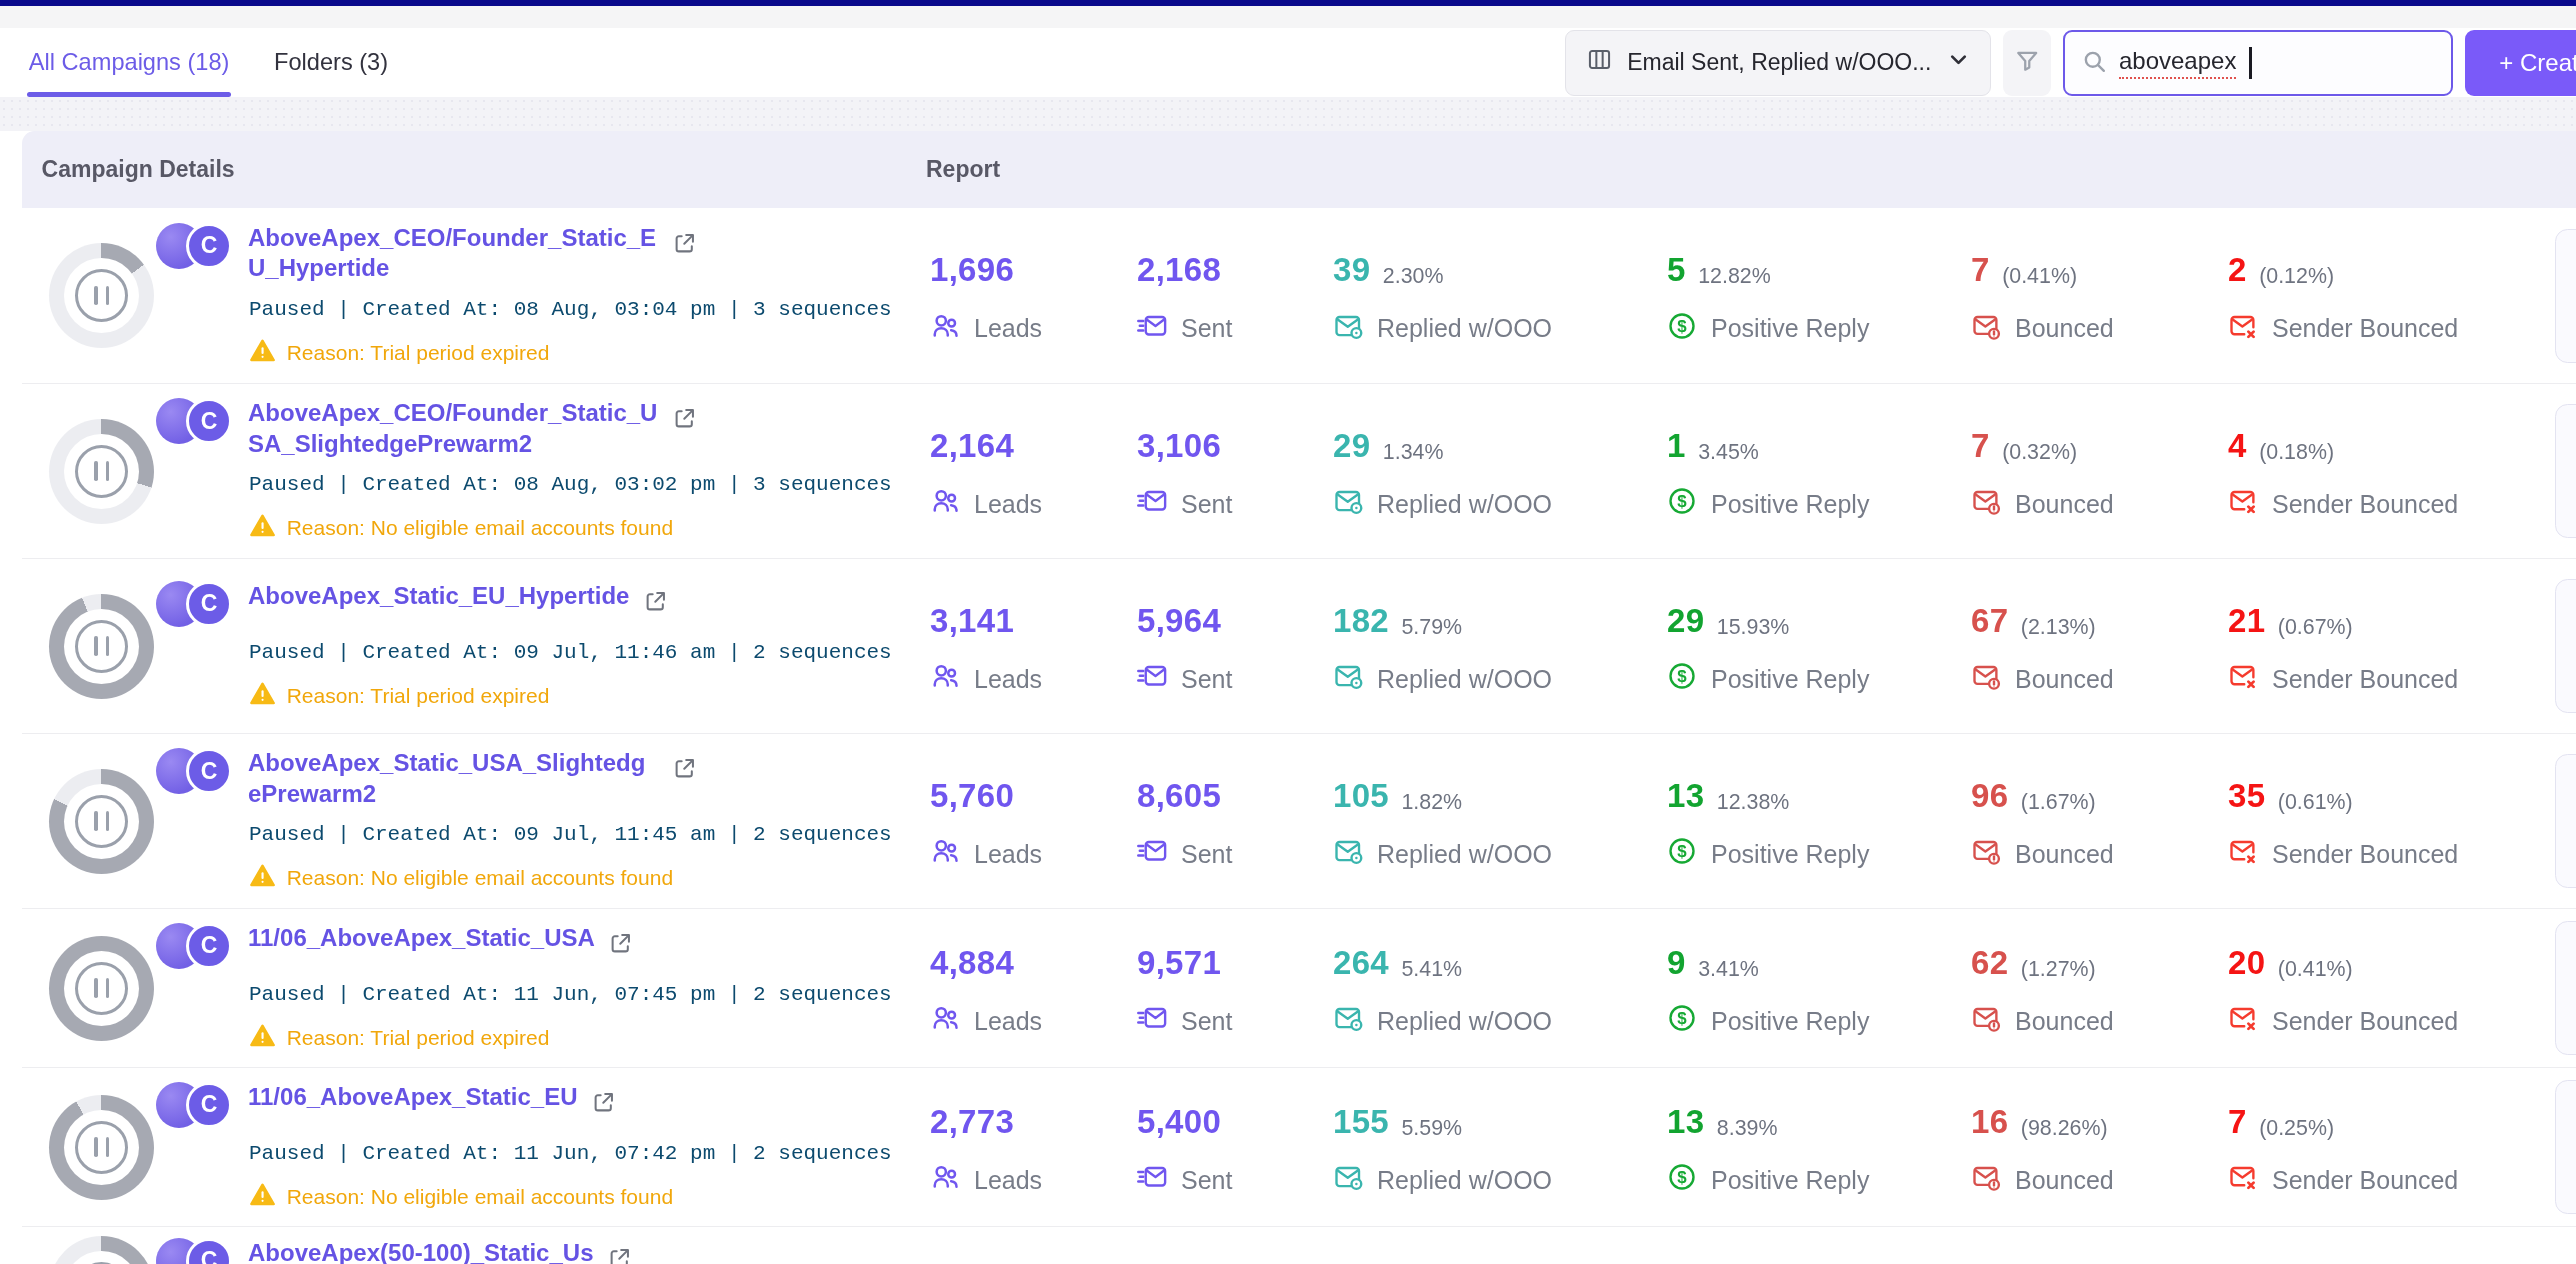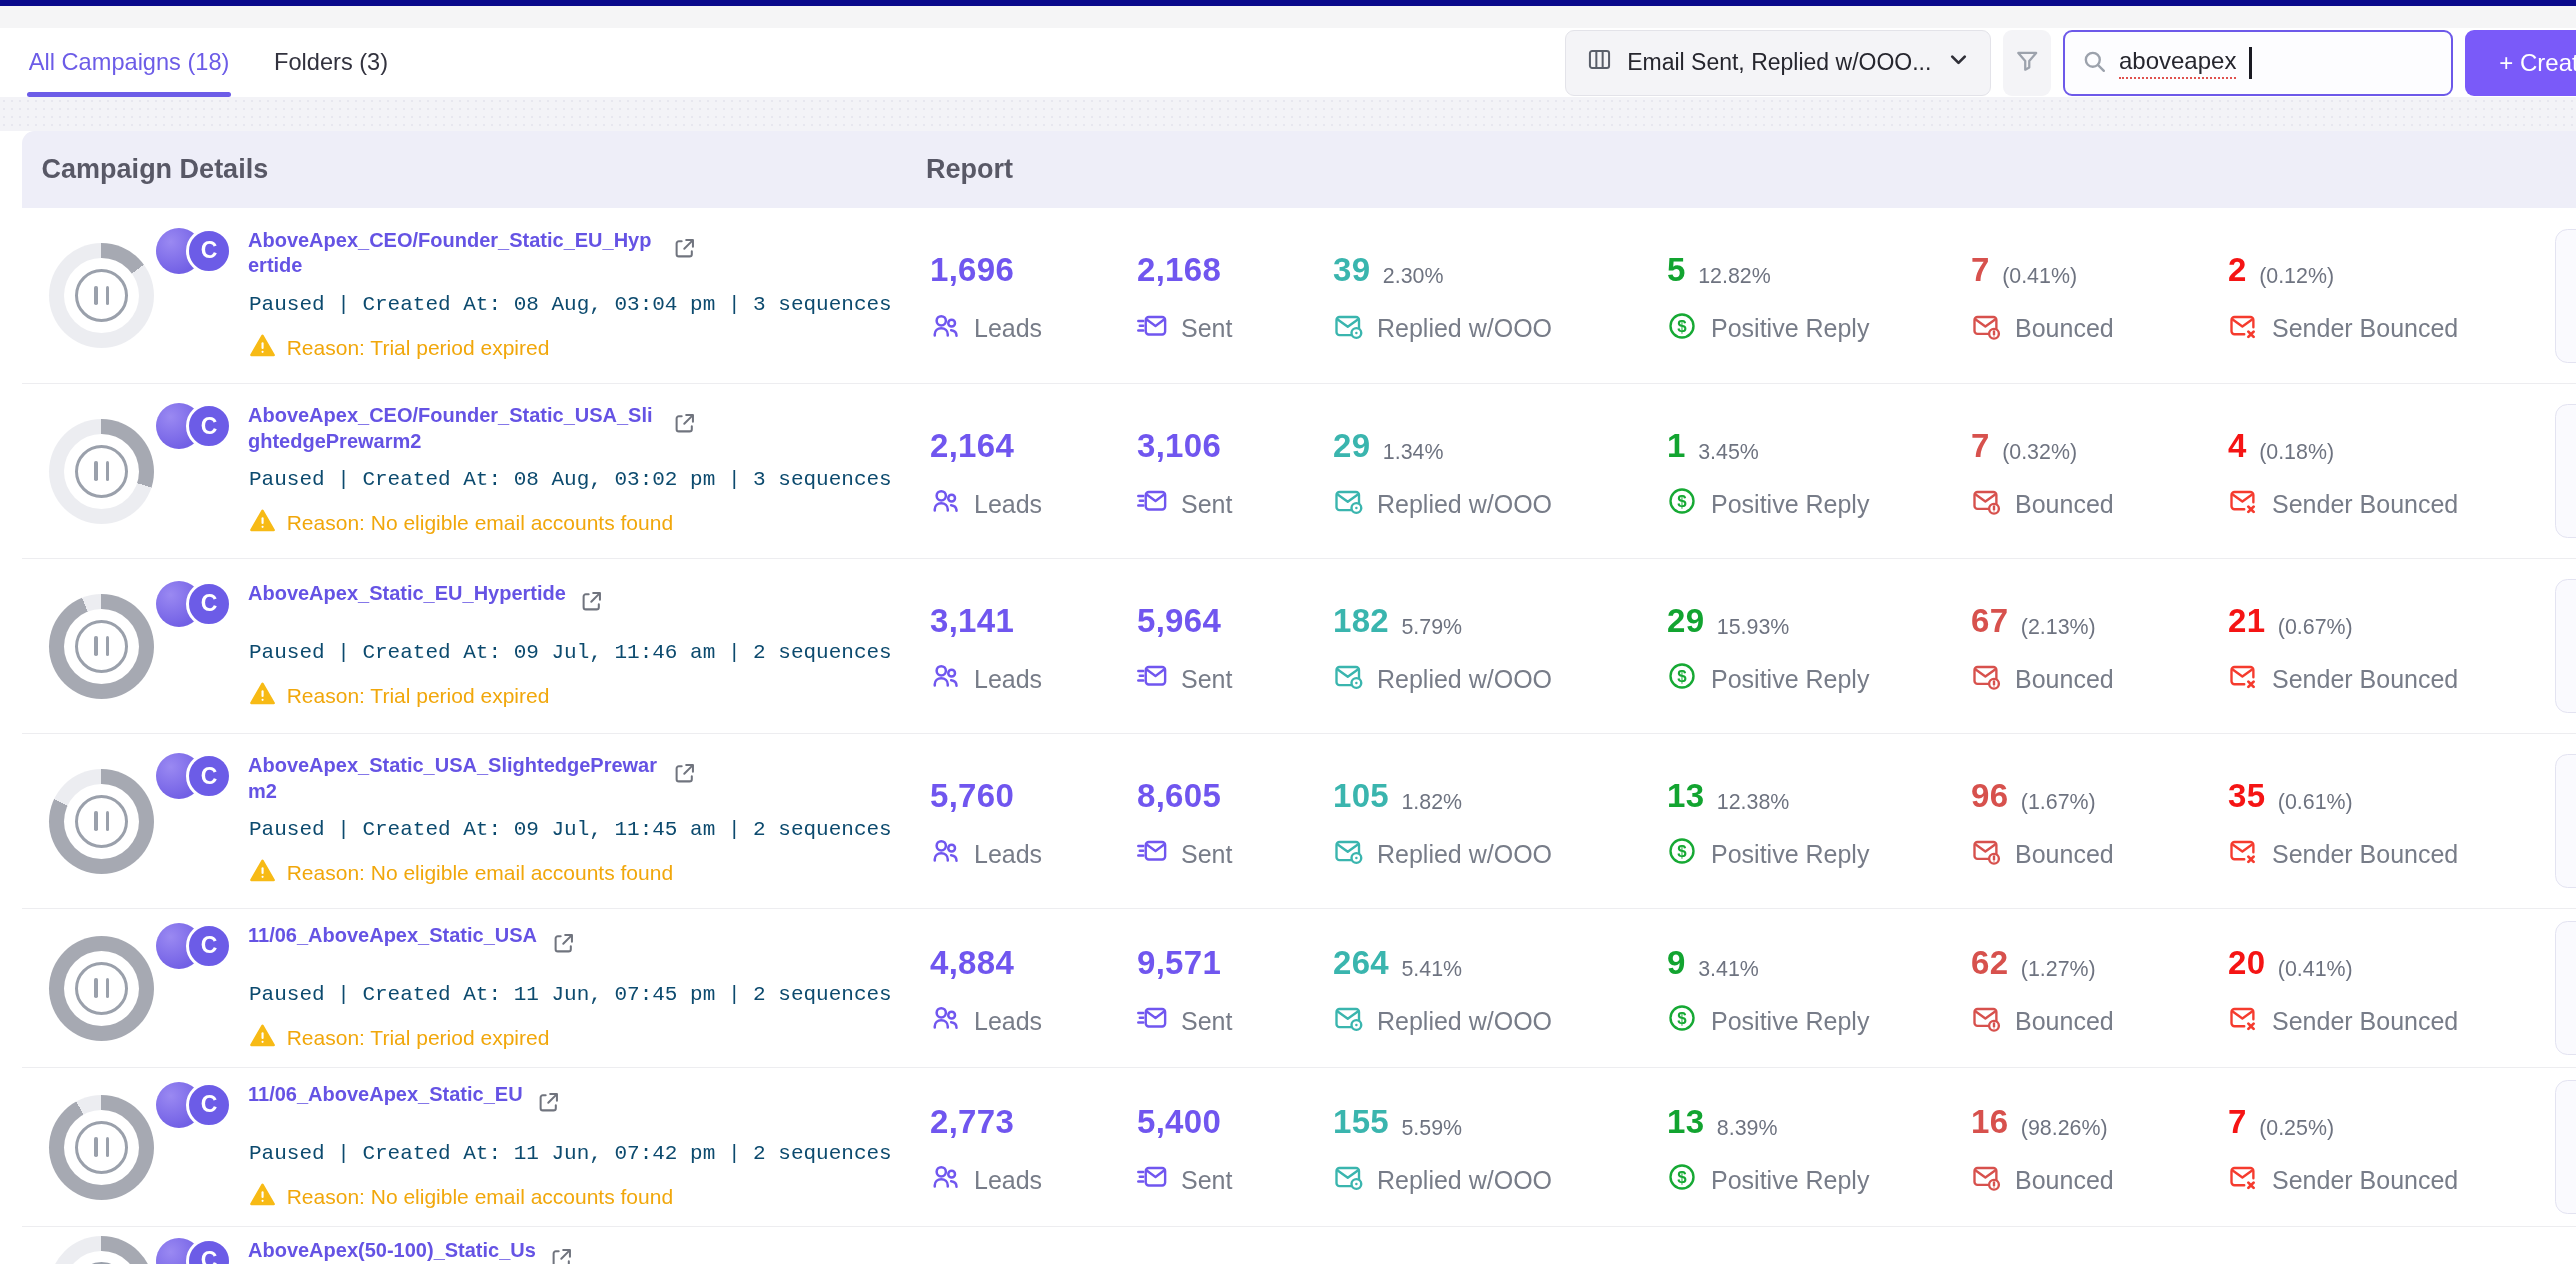--- a/index.html
+++ b/index.html
@@ -36,21 +36,21 @@
                 margin-right:-55px; cursor:pointer; white-space:nowrap; }
 
   .strip-dots { height:34px; background-color:#F3F3F7;
                 background-image:radial-gradient(#E7E7EF 1.1px, transparent 1.1px);
                 background-size:8px 8px; }
 
   
   .card { margin-left:22px; }
   .table-head { height:77px; background:#EEEEF8; border-top-left-radius:12.5px;
                 position:relative; display:flex; align-items:center;
-                font-size:27px; font-weight:600; color:#585866; }
+                font-size:23px; font-weight:600; color:#585866; }
   .th-campaign { margin-left:19.6px; }
   .th-report { position:absolute; left:904px; }
 
   .row { display:flex; align-items:center; position:relative; height:175px; background:#fff; overflow:hidden; }
   .row + .row { border-top:1.8px solid #EDEDF0; }
   .row--short { height:159px; }
   .row--cut { height:40px; align-items:flex-start; }
 
   .ring-col { width:134px; flex:none; padding-left:27px; display:flex; align-items:center; }
   .ring { width:105px; height:105px; border-radius:50%; position:relative; flex:none;
@@ -61,21 +61,21 @@
            border-radius:50%; display:flex; gap:8px; align-items:center; justify-content:center; cursor:pointer; }
   .pbar { width:3.1px; height:19.6px; background:#9AA0AB; border-radius:1.8px; }
 
   .details { width:774px; flex:none; display:flex; flex-direction:column; justify-content:center; padding-right:27px; }
   .title-line { display:flex; align-items:flex-start; }
   .avatar { width:46px; height:46px; border-radius:50%; flex:none;
             background:radial-gradient(circle at 32% 30%, #9A89F2, #7260E5 72%); }
   .cbadge { width:46px; height:46px; border-radius:50%; background:#6C5CE7; border:3.6px solid #fff;
             margin-left:-16px; flex:none; display:flex; align-items:center; justify-content:center;
             color:#fff; font-weight:700; font-size:23px; }
-  .name { margin-left:16px; max-width:410px; font-size:20px; font-weight:700; color:#6553E4;
+  .name { margin-left:16px; max-width:410px; font-size:24px; font-weight:700; color:#6553E4;
           line-height:1.26; word-break:break-all; text-decoration:none; cursor:pointer; }
   .ext { margin-left:12.5px; margin-top:7.1px; flex:none; cursor:pointer; }
   .meta { margin-left:93px; margin-top:14.3px; font-size:21px; color:#0c4a6e; white-space:nowrap;font-family:Liberation Mono, monospace; }
   .reason { margin-left:93px; margin-top:16px; display:flex; align-items:center; gap:10.7px;
             font-size:21px; font-weight:500; color:#F1A70B; white-space:nowrap; }
 
   .stats { flex:1; display:grid; grid-template-columns:207px 196px 334px 304px 257px auto;
            align-items:center; }
   .numline { display:flex; align-items:flex-end;margin-top:7px; }
   .num { font-size:33px; font-weight:600; letter-spacing:0.3px; }

